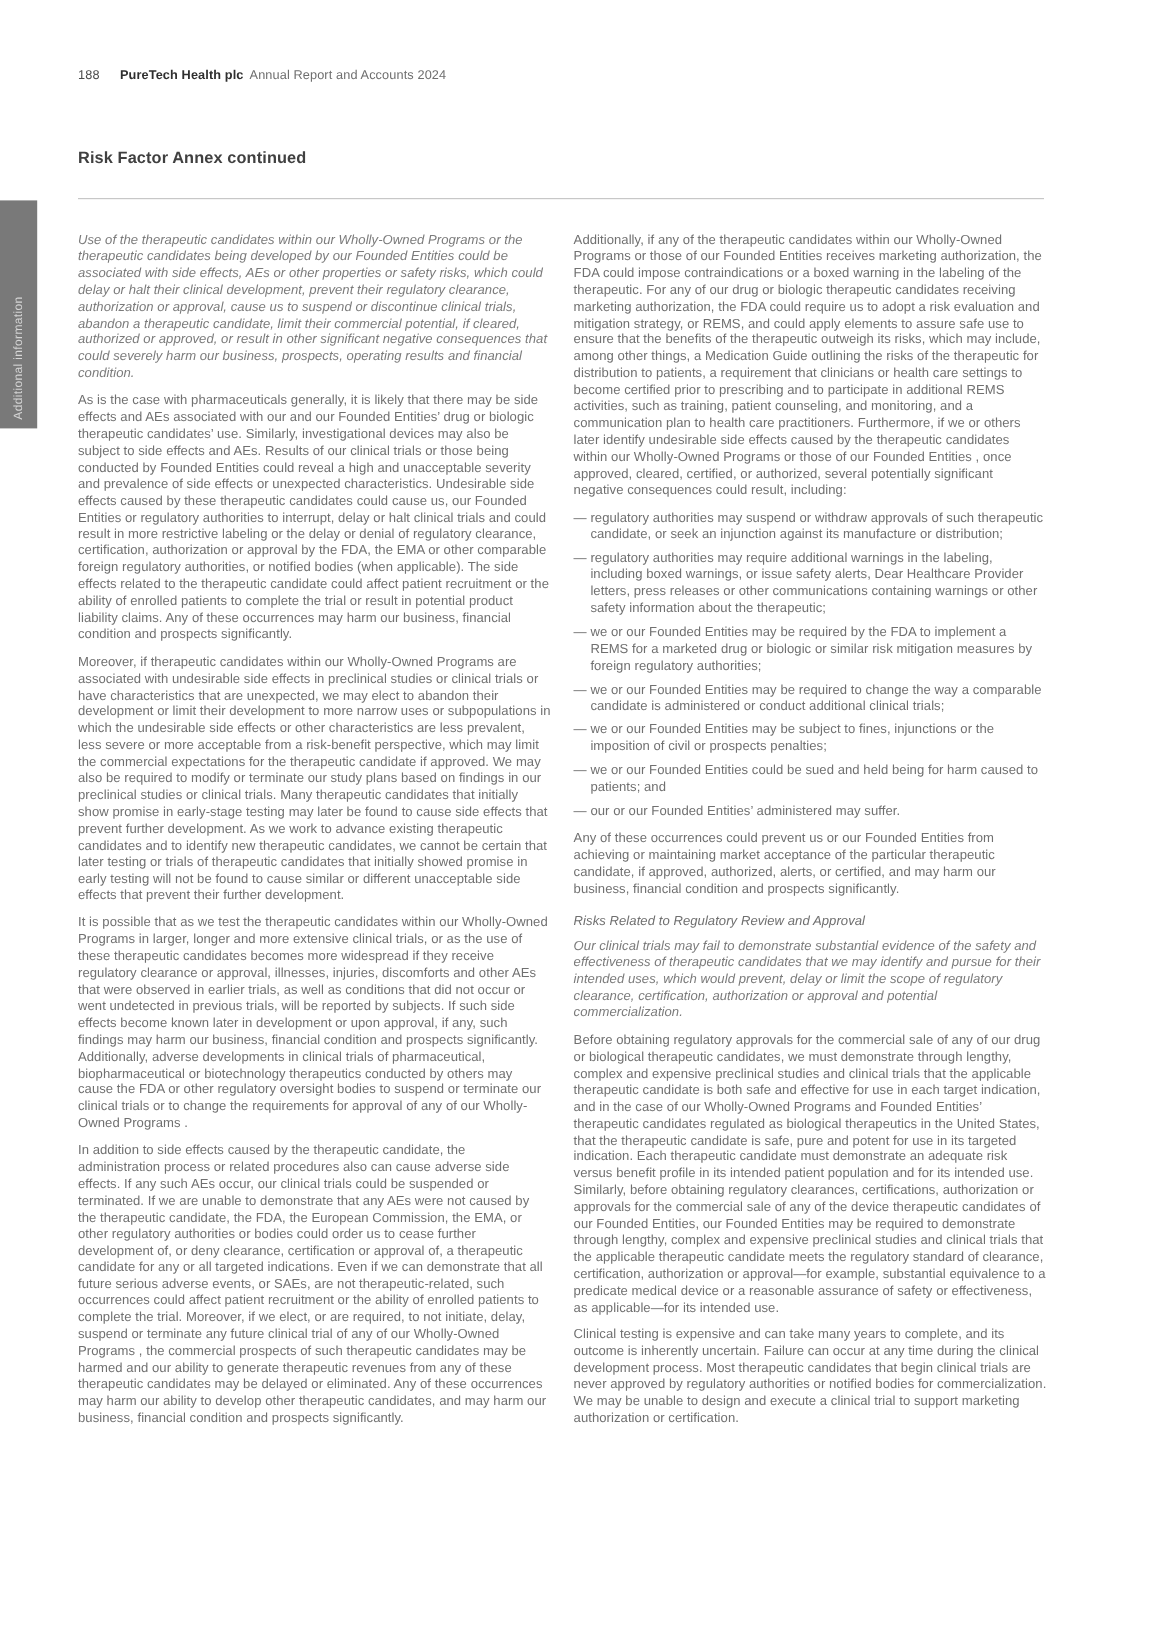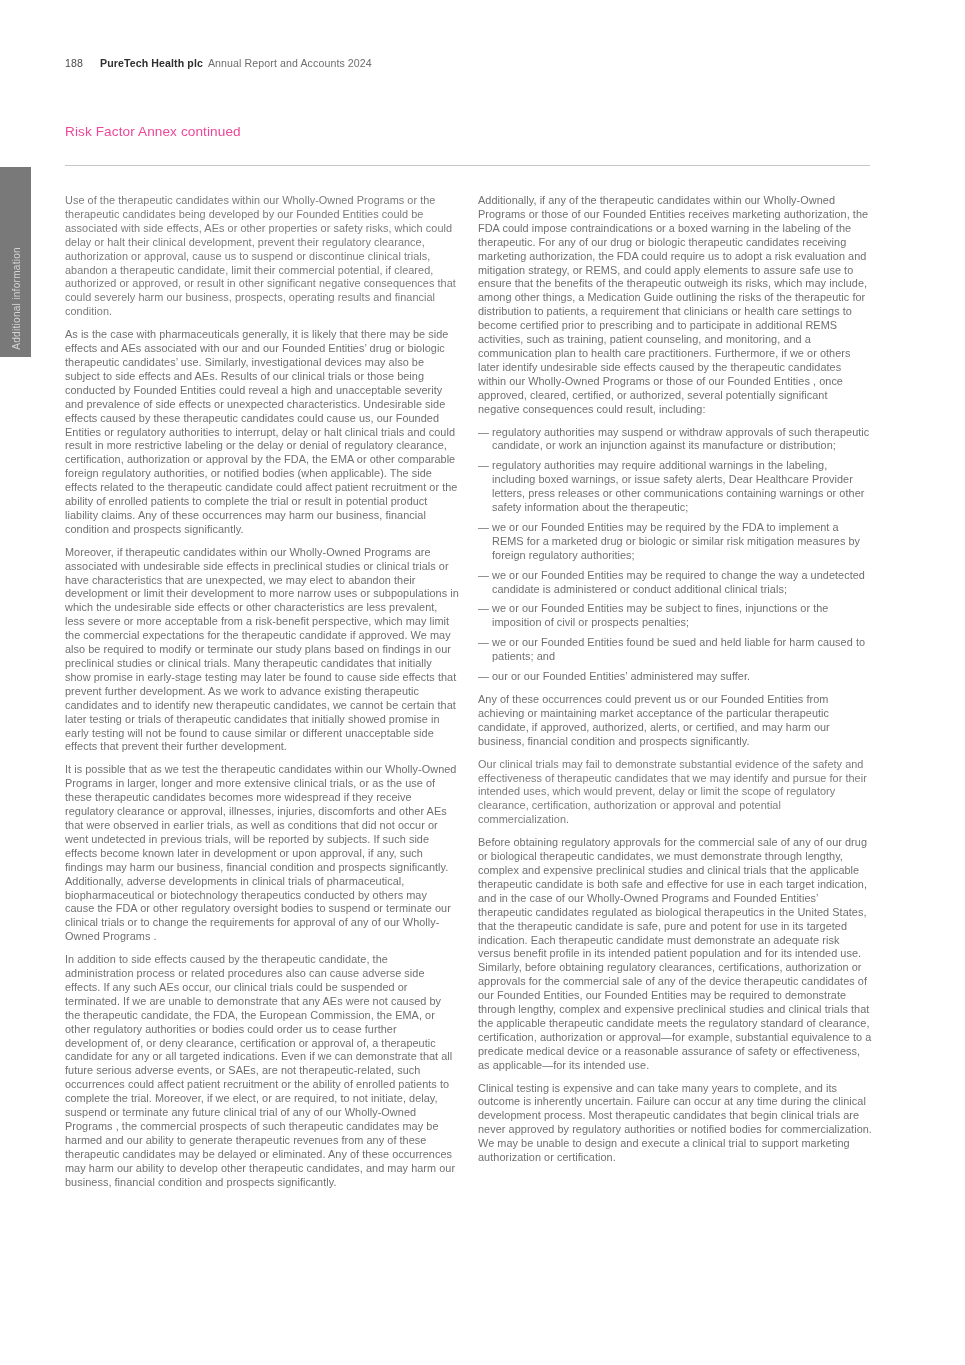--- a/index.html
+++ b/index.html
@@ -24,23 +24,23 @@
   }
   .page-number { color: #4a4a4a; margin-right: 17px; }
   .company-name { color: #2f2f2f; font-weight: bold; margin-right: 5px; }
   .report-title { color: #6e6e6e; }
   .section-title {
     position: absolute;
     left: 65px;
     top: 94px;
     margin: 0;
     font-size: 13.6px;
-    font-weight: normal;
+    font-weight: bold;
     letter-spacing: 0.1px;
-    color: #ec4899;
+    color: #404040;
   }
   .rule {
     position: absolute;
     left: 65px;
     top: 135px;
     width: 805px;
     height: 0;
     border-top: 1px solid #c7c7c7;
   }
   .side-tab {
@@ -71,21 +71,21 @@
     display: grid;
     grid-template-columns: 394px 394px;
     column-gap: 19px;
     font-size: 10.9px;
     line-height: 13.9px;
     letter-spacing: 0.05px;
     color: #707070;
     text-align: left;
   }
   .col p { margin: 0 0 9px 0; }
-  .lead-italic { color: #7b7b7b; }
+  .lead-italic { font-style: italic; color: #7b7b7b; }
   .subheading {
     font-size: 10.9px;
     line-height: 13.9px;
     font-weight: normal;
     font-style: italic;
     color: #6f6f6f;
     margin: 13px 0 7px 0;
   }
   .dash-list {
     list-style: none;
@@ -127,50 +127,51 @@
       <p>It is possible that as we test the therapeutic candidates within our Wholly-Owned Programs  in larger, longer and more extensive clinical trials, or as the use of these therapeutic candidates becomes more widespread if they receive regulatory clearance or approval, illnesses, injuries, discomforts and other AEs that were observed in earlier trials, as well as conditions that did not occur or went undetected in previous trials, will be reported by subjects. If such side effects become known later in development or upon approval, if any, such findings may harm our business, financial condition and prospects significantly. Additionally, adverse developments in clinical trials of pharmaceutical, biopharmaceutical or biotechnology therapeutics conducted by others may cause the FDA or other regulatory oversight bodies to suspend or terminate our clinical trials or to change the requirements for approval of any of our Wholly-Owned Programs .</p>
       <p>In addition to side effects caused by the therapeutic candidate, the administration process or related procedures also can cause adverse side effects. If any such AEs occur, our clinical trials could be suspended or terminated. If we are unable to demonstrate that any AEs were not caused by the therapeutic candidate, the FDA, the European Commission, the EMA, or other regulatory authorities or bodies could order us to cease further development of, or deny clearance, certification or approval of, a therapeutic candidate for any or all targeted indications. Even if we can demonstrate that all future serious adverse events, or SAEs, are not therapeutic-related, such occurrences could affect patient recruitment or the ability of enrolled patients to complete the trial. Moreover, if we elect, or are required, to not initiate, delay, suspend or terminate any future clinical trial of any of our Wholly-Owned Programs , the commercial prospects of such therapeutic candidates may be harmed and our ability to generate therapeutic revenues from any of these therapeutic candidates may be delayed or eliminated. Any of these occurrences may harm our ability to develop other therapeutic candidates, and may harm our business, financial condition and prospects significantly.</p>
     </section>
 
     <section class="col">
       <p>Additionally, if any of the therapeutic candidates within our Wholly-Owned Programs  or those of our Founded Entities receives marketing authorization, the FDA could impose contraindications or a boxed warning in the labeling of the therapeutic. For any of our drug or biologic therapeutic candidates receiving marketing authorization, the FDA could require us to adopt a risk evaluation and mitigation strategy, or REMS, and could apply elements to assure safe use to ensure that the benefits of the therapeutic outweigh its risks, which may include, among other things, a Medication Guide outlining the risks of the therapeutic for distribution to patients, a requirement that clinicians or health care settings to become certified prior to prescribing and to participate in additional REMS activities, such as training, patient counseling, and monitoring, and a communication plan to health care practitioners. Furthermore, if we or others later identify undesirable side effects caused by the therapeutic candidates within our Wholly-Owned Programs  or those of our Founded Entities , once approved, cleared, certified, or authorized, several potentially significant negative consequences could result, including:</p>
 
       <ul class="dash-list">
         <li>
             <span class="dash">—</span>
-            <span class="bullet-text">regulatory authorities may suspend or withdraw approvals of such therapeutic candidate, or work an injunction against its manufacture or distribution;</span>
+            <span class="bullet-text">regulatory authorities may suspend or withdraw approvals of such therapeutic candidate, or seek an injunction against its manufacture or distribution;</span>
           </li>
         <li>
             <span class="dash">—</span>
             <span class="bullet-text">regulatory authorities may require additional warnings in the labeling, including boxed warnings, or issue safety alerts, Dear Healthcare Provider letters, press releases or other communications containing warnings or other safety information about the therapeutic;</span>
           </li>
         <li>
             <span class="dash">—</span>
             <span class="bullet-text">we or our Founded Entities may be required by the FDA to implement a REMS for a marketed drug or biologic or similar risk mitigation measures by foreign regulatory authorities;</span>
           </li>
         <li>
             <span class="dash">—</span>
-            <span class="bullet-text">we or our Founded Entities may be required to change the way a undetected candidate is administered or conduct additional clinical trials;</span>
+            <span class="bullet-text">we or our Founded Entities may be required to change the way a comparable candidate is administered or conduct additional clinical trials;</span>
           </li>
         <li>
             <span class="dash">—</span>
             <span class="bullet-text">we or our Founded Entities may be subject to fines, injunctions or the imposition of civil or prospects penalties;</span>
           </li>
         <li>
             <span class="dash">—</span>
-            <span class="bullet-text">we or our Founded Entities found be sued and held liable for harm caused to patients; and</span>
+            <span class="bullet-text">we or our Founded Entities could be sued and held being for harm caused to patients; and</span>
           </li>
         <li>
             <span class="dash">—</span>
             <span class="bullet-text">our or our Founded Entities’ administered may suffer.</span>
           </li>
       </ul>
 
       <p>Any of these occurrences could prevent us or our Founded Entities from achieving or maintaining market acceptance of the particular therapeutic candidate, if approved, authorized, alerts, or certified, and may harm our business, financial condition and prospects significantly.</p>
 
+      <h2 class="subheading">Risks Related to Regulatory Review and Approval</h2>
 
       <p class="lead-italic">Our clinical trials may fail to demonstrate substantial evidence of the safety and effectiveness of therapeutic candidates that we may identify and pursue for their intended uses, which would prevent, delay or limit the scope of regulatory clearance, certification, authorization or approval and potential commercialization.</p>
 
       <p>Before obtaining regulatory approvals for the commercial sale of any of our drug or biological therapeutic candidates, we must demonstrate through lengthy, complex and expensive preclinical studies and clinical trials that the applicable therapeutic candidate is both safe and effective for use in each target indication, and in the case of our Wholly-Owned Programs  and Founded Entities’ therapeutic candidates regulated as biological therapeutics in the United States, that the therapeutic candidate is safe, pure and potent for use in its targeted indication. Each therapeutic candidate must demonstrate an adequate risk versus benefit profile in its intended patient population and for its intended use. Similarly, before obtaining regulatory clearances, certifications, authorization or approvals for the commercial sale of any of the device therapeutic candidates of our Founded Entities, our Founded Entities may be required to demonstrate through lengthy, complex and expensive preclinical studies and clinical trials that the applicable therapeutic candidate meets the regulatory standard of clearance, certification, authorization or approval—for example, substantial equivalence to a predicate medical device or a reasonable assurance of safety or effectiveness, as applicable—for its intended use.</p>
       <p>Clinical testing is expensive and can take many years to complete, and its outcome is inherently uncertain. Failure can occur at any time during the clinical development process. Most therapeutic candidates that begin clinical trials are never approved by regulatory authorities or notified bodies for commercialization. We may be unable to design and execute a clinical trial to support marketing authorization or certification.</p>
     </section>
 
   </main>
 
 </div>

